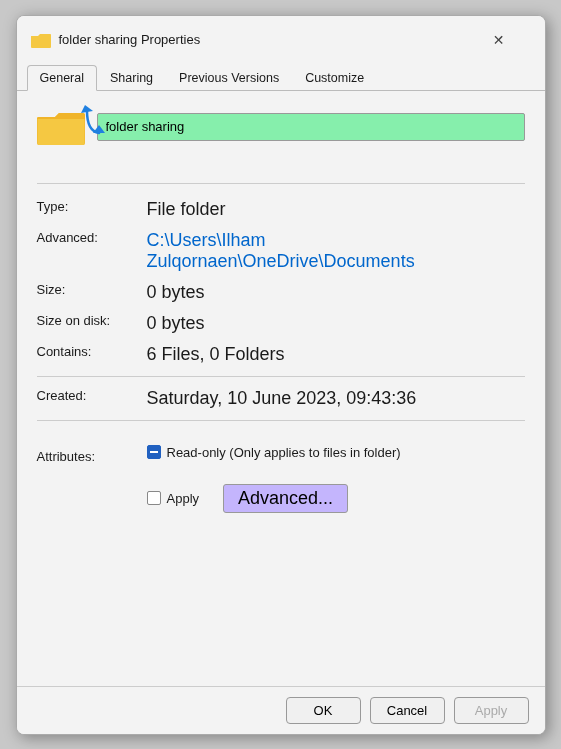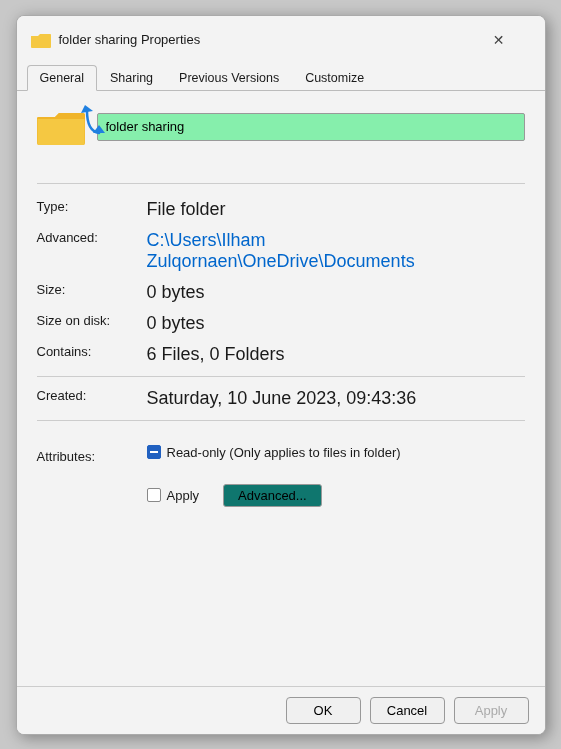--- a/index.html
+++ b/index.html
@@ -170,23 +170,23 @@
     .check-box {
       width: 14px;
       height: 14px;
       border: 1px solid #888;
       background: white;
       border-radius: 2px;
       flex-shrink: 0;
     }
     .advanced-btn {
       border: 1px solid #999;
-      background: #0f766e;
+      background: #c4b5fd;
       padding: 3px 14px;
-      font-size: 13px;
+      font-size: 18px;
       cursor: pointer;
       border-radius: 3px;
       font-family: 'Segoe UI', sans-serif;
     }
     .footer {
       border-top: 1px solid #ccc;
       padding: 10px 16px;
       display: flex;
       justify-content: flex-end;
       gap: 9px;

